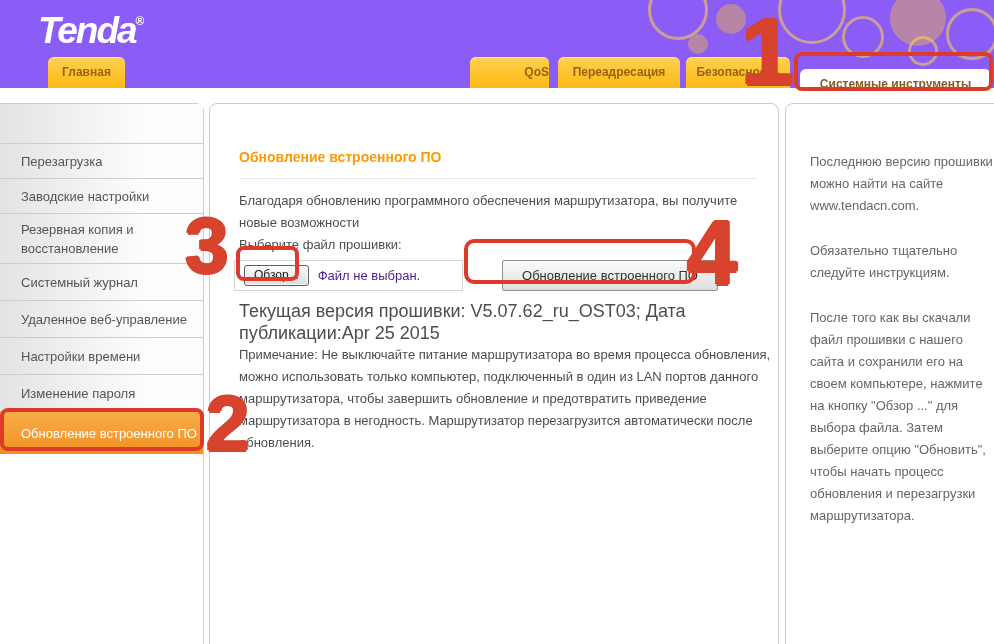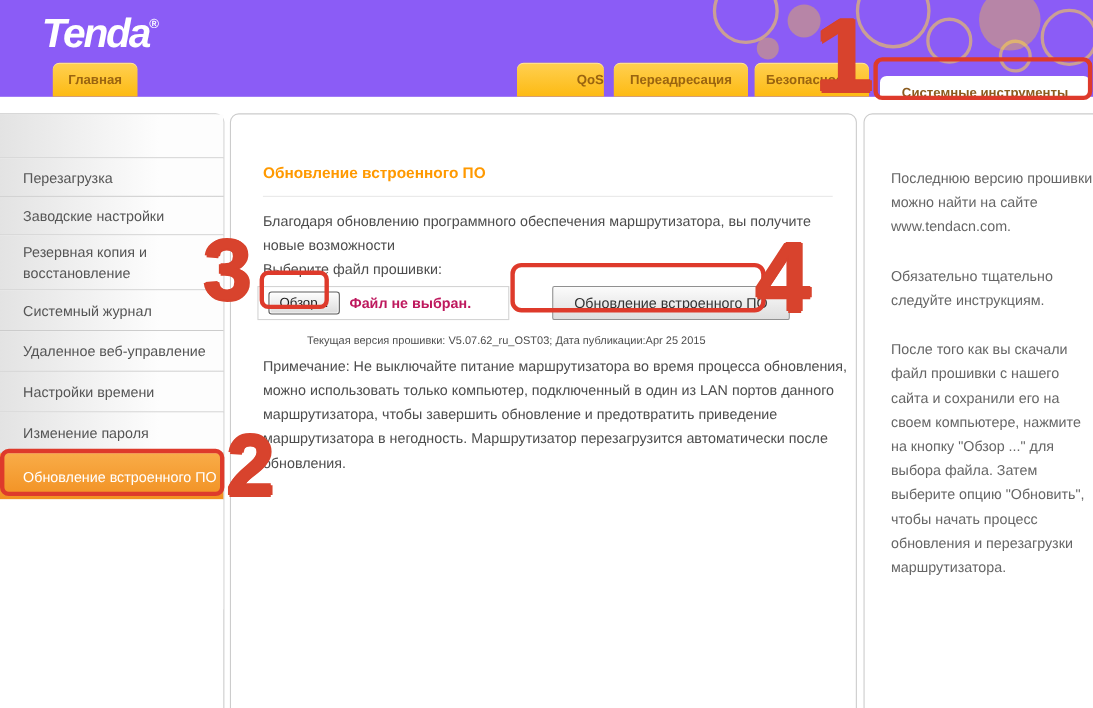--- a/index.html
+++ b/index.html
@@ -44,26 +44,26 @@
   .main h2{margin:0 0 13px 0;font-size:14px;color:#FF9900;}
   .rule{border:none;border-top:1px solid #e8e8e8;margin:0 0 11px 0;width:518px;}
   .copy{font-size:13px;color:#4d4d4d;line-height:22px;width:535px;margin:0;}
   .filezone{position:relative;margin-top:4px;height:31px;width:535px;}
   .filebox{position:absolute;left:-5px;top:0;width:229px;height:31px;box-sizing:border-box;
            border:1px solid #d4d4d4;display:flex;align-items:center;gap:9px;padding-left:9px;}
   .btn-browse{font-family:"Liberation Sans",sans-serif;font-size:12px;color:#1a1a1a;
            padding:2px 9px 3px;background:linear-gradient(#fdfdfd,#dcdcdc);
            border:1px solid #5f5f5f;border-radius:3px;box-shadow:inset 0 0 0 1px rgba(255,255,255,.75);
            cursor:pointer;}
-  .nofile{font-size:13px;color:#be185d;font-weight:bold;}
+  .nofile{font-size:13px;color:#4c1d95;}
   .btn-upgrade{position:absolute;left:263px;top:0;width:216px;height:31px;
            font-family:"Liberation Sans",sans-serif;font-size:13px;color:#333;
            background:linear-gradient(#fbfbfb,#dedede);border:1px solid #909090;
            border-radius:2px;cursor:pointer;}
-  .version{font-size:10px;color:#4d4d4d;line-height:22px;margin-top:9px;margin-left:40px;}
+  .version{font-size:18px;color:#4d4d4d;line-height:22px;margin-top:9px;}
 
   
   .help{position:absolute;left:785px;top:103px;width:219px;height:555px;
         border:1px solid #ccc;border-radius:8px 0 0 0;box-sizing:border-box;
         padding:47px 8px 0 24px;background:#fff;}
   .help h3{margin:0 0 26px 0;font-size:14px;color:#FF9900;}
   .help p{margin:0 0 23px 0;font-size:13px;color:#666;line-height:22px;width:186px;}
 
   
   .ann{position:absolute;border:4px solid #DE3A2B;border-radius:8px;z-index:40;pointer-events:none;}

